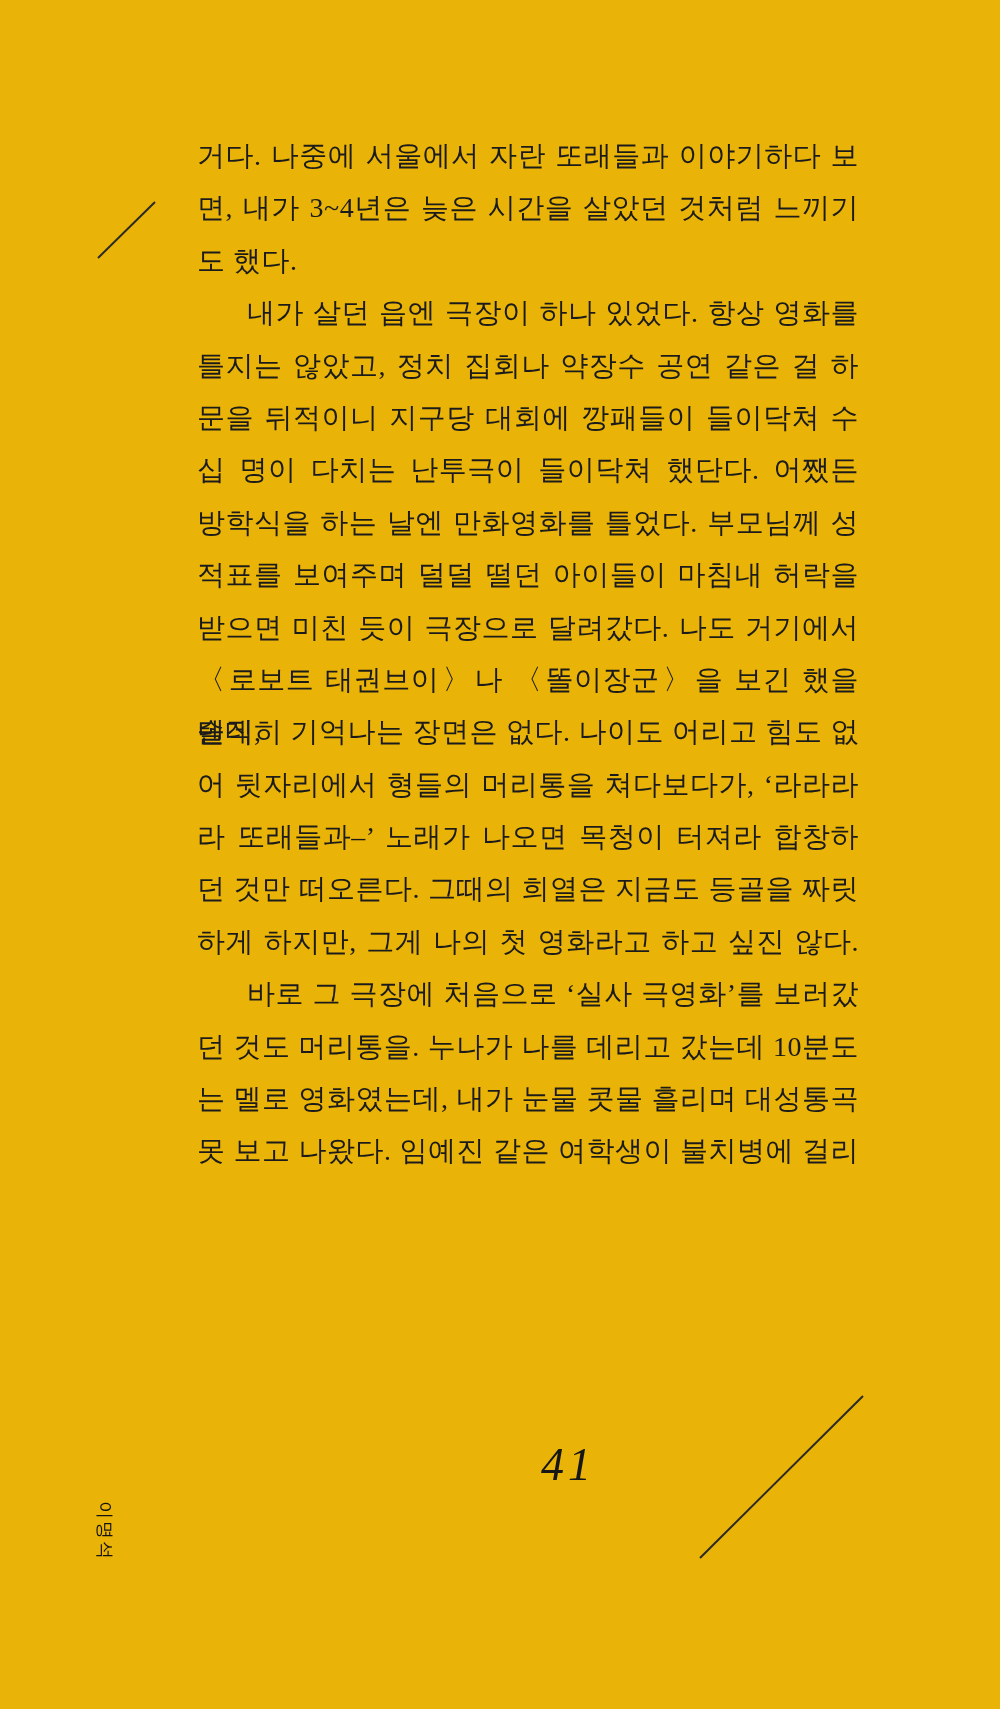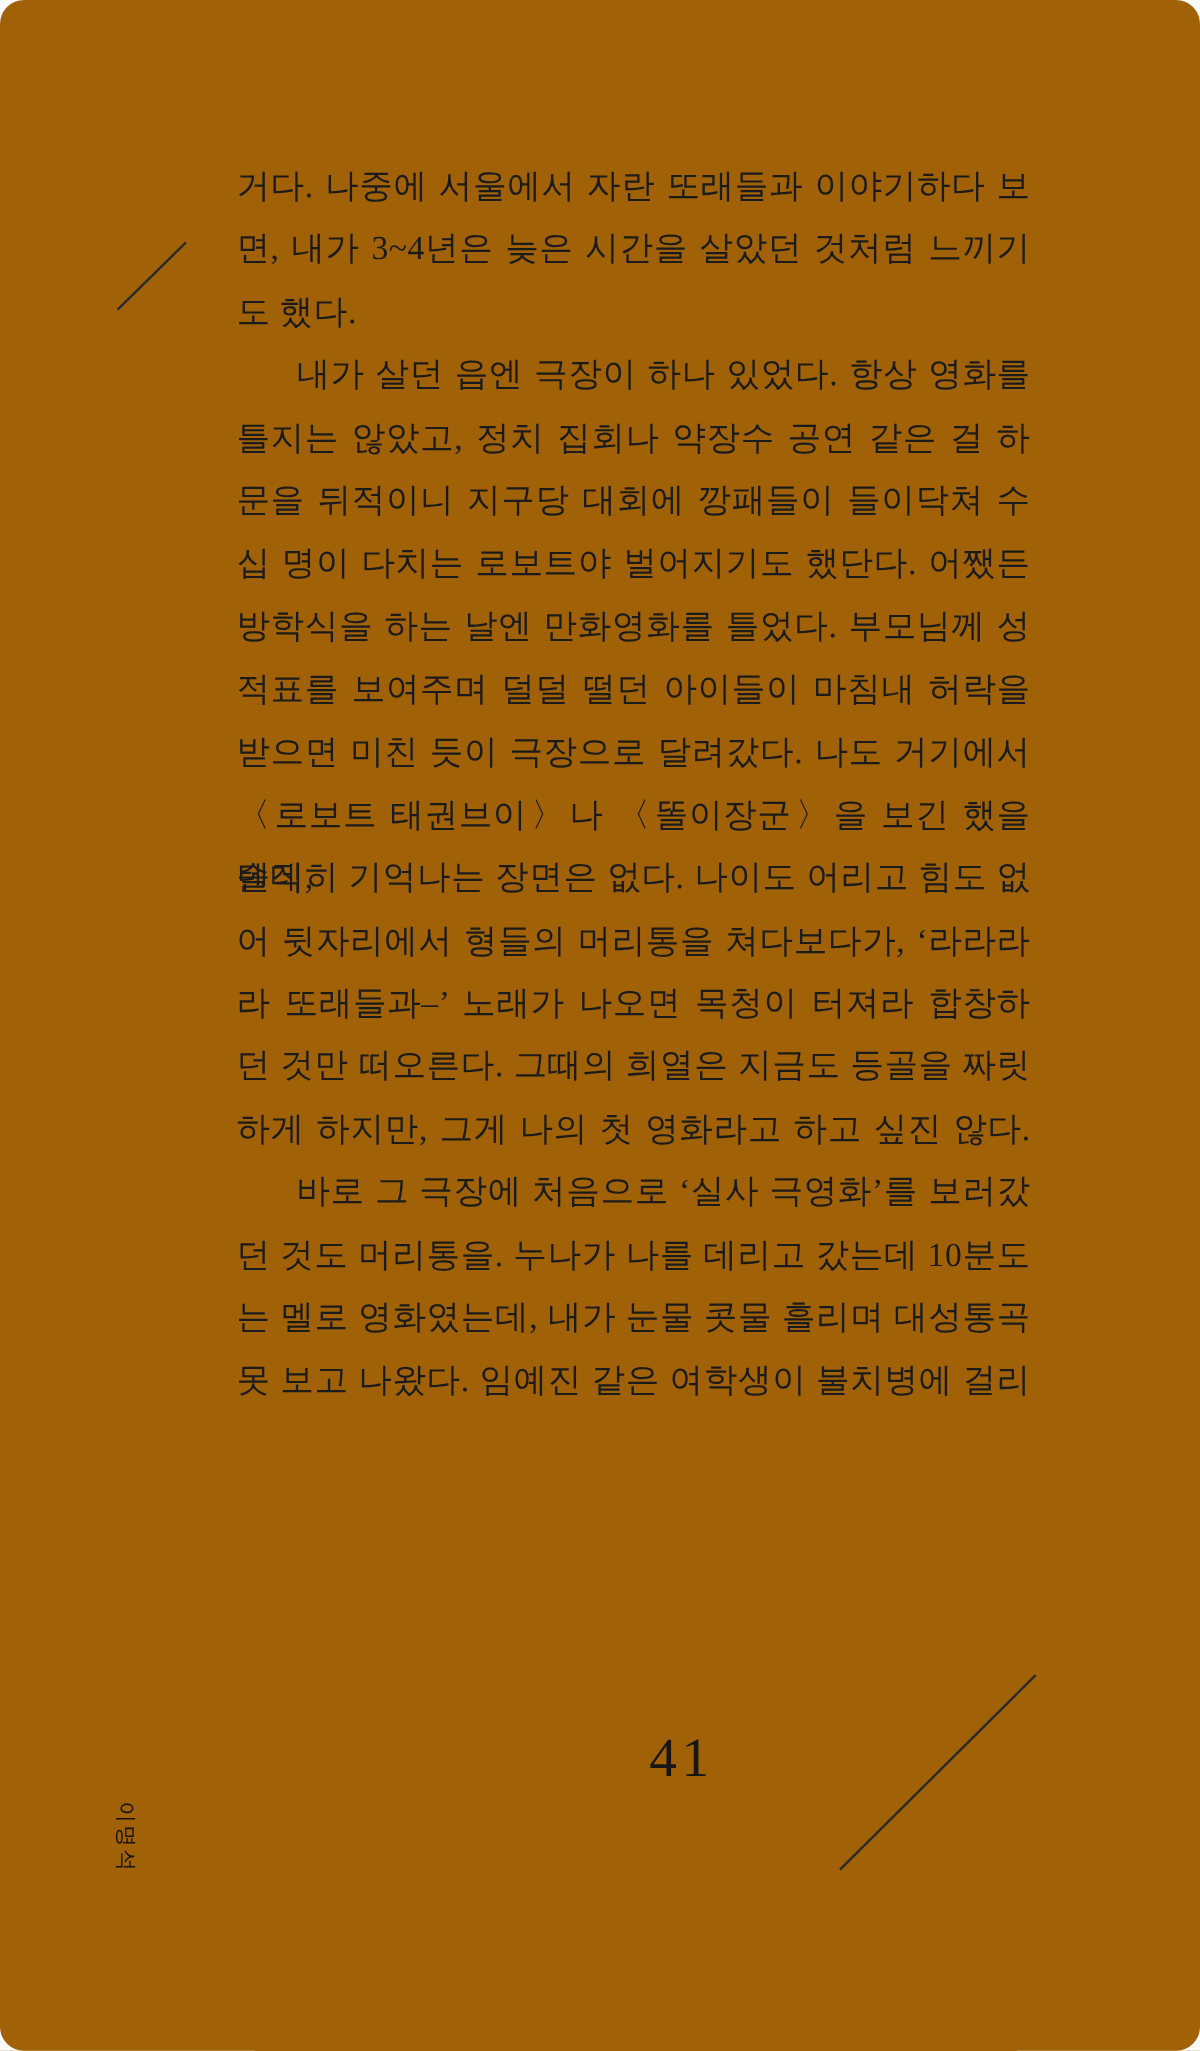--- a/index.html
+++ b/index.html
@@ -6,22 +6,21 @@
   body{
     width:1000px;height:1709px;
     background:#fdfdfd;
     position:relative;
     font-family:"Liberation Serif","DejaVu Serif",serif;
     color:#1b1b1b;
     overflow:hidden;
   }
   .page{
     position:absolute;inset:0;
-    background:#a16207;
-    border-radius:20px;
+    background:#eab308;
   }
   
   .textblock{
     position:absolute;
     left:197px;top:130px;width:662px;
   }
   .line{
     height:52.4px;
     line-height:52.4px;
     font-size:28px;
@@ -32,20 +31,21 @@
     overflow:visible;
   }
   .line.indent{ padding-left:50px; }
   .line.end{ text-align-last:left; }
   
   .pagenum{
     position:absolute;
     left:498px;top:1438px;
     width:140px;
     text-align:center;
+    font-style:italic;
     font-size:46px;
     letter-spacing:4px;
     color:#161616;
   }
   
   .author-vert{
     position:absolute;
     left:117px;top:1501px;
     transform:rotate(90deg);
     transform-origin:0 0;
@@ -72,21 +72,21 @@
     <line x1="700" y1="1558" x2="863" y2="1396" stroke="#2a2a2a" stroke-width="2"></line>
   </svg>
 
   <div class="textblock" id="textblock">
       <div class="line">거다. 나중에 서울에서 자란 또래들과 이야기하다 보</div>
       <div class="line">면, 내가 3~4년은 늦은 시간을 살았던 것처럼 느끼기</div>
       <div class="line end">도 했다.</div>
       <div class="line indent">내가 살던 읍엔 극장이 하나 있었다. 항상 영화를</div>
       <div class="line">틀지는 않았고, 정치 집회나 약장수 공연 같은 걸 하</div>
       <div class="line">문을 뒤적이니 지구당 대회에 깡패들이 들이닥쳐 수</div>
-      <div class="line">십 명이 다치는 로보트야 벌어지기도 했단다. 어쨌든</div>
+      <div class="line">십 명이 다치는 난투극이 들이닥쳐 했단다. 어쨌든</div>
       <div class="line">방학식을 하는 날엔 만화영화를 틀었다. 부모님께 성</div>
       <div class="line">적표를 보여주며 덜덜 떨던 아이들이 마침내 허락을</div>
       <div class="line">받으면 미친 듯이 극장으로 달려갔다. 나도 거기에서</div>
       <div class="line">〈로보트 태권브이〉나 〈똘이장군〉을 보긴 했을 텐데,</div>
       <div class="line">솔직히 기억나는 장면은 없다. 나이도 어리고 힘도 없</div>
       <div class="line">어 뒷자리에서 형들의 머리통을 쳐다보다가, ‘라라라</div>
       <div class="line">라 또래들과–’ 노래가 나오면 목청이 터져라 합창하</div>
       <div class="line">던 것만 떠오른다. 그때의 희열은 지금도 등골을 짜릿</div>
       <div class="line">하게 하지만, 그게 나의 첫 영화라고 하고 싶진 않다.</div>
       <div class="line indent">바로 그 극장에 처음으로 ‘실사 극영화’를 보러갔</div>

